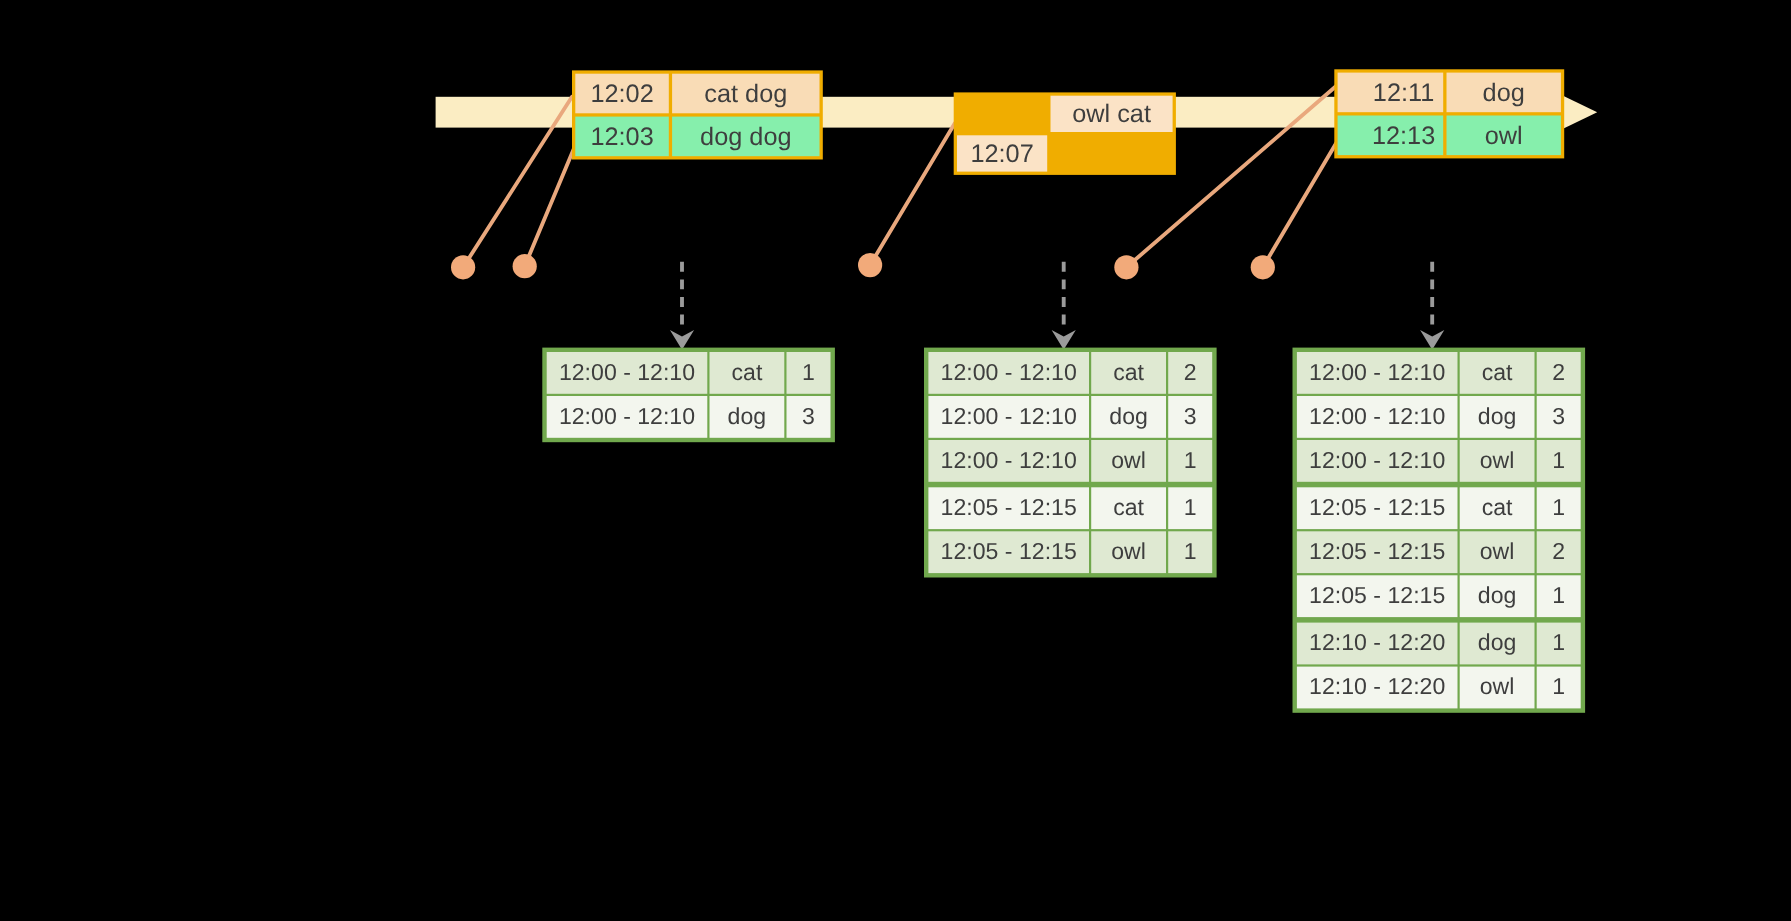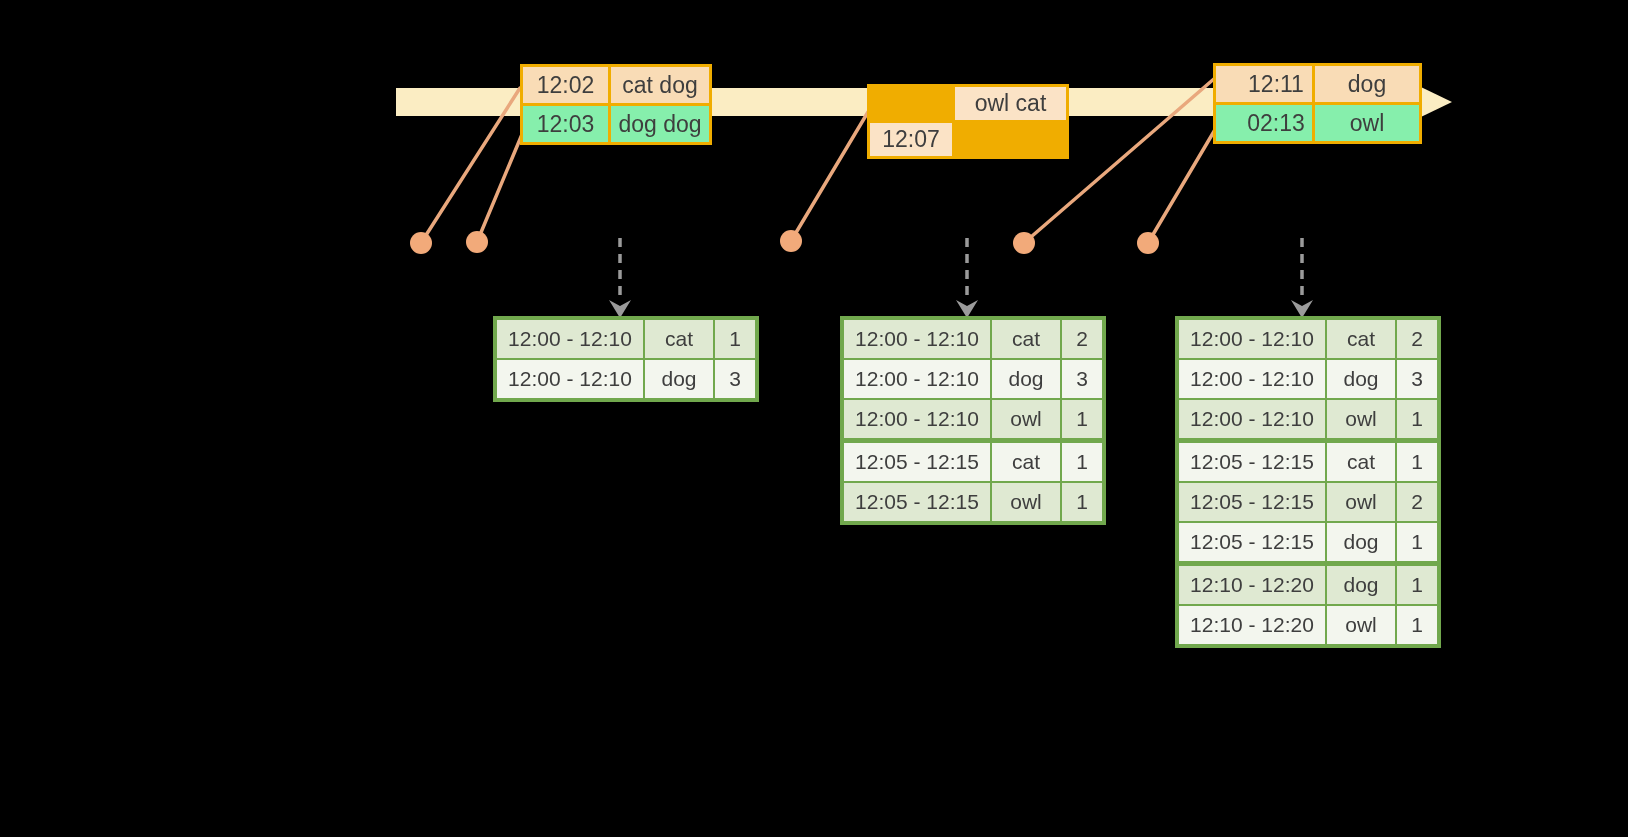--- a/index.html
+++ b/index.html
@@ -14,21 +14,21 @@
     border-top:27px solid transparent; border-bottom:27px solid transparent;
     border-left:56px solid #fbedc3;
   }
   .overlay { position:absolute; left:0; top:0; }
 
   
   .etable { position:absolute; background:#f0ad00; padding:3px; display:flex; flex-direction:column; gap:3px; z-index:3; }
   .erow { display:flex; gap:3px; }
   .ecell { display:flex; align-items:center; justify-content:center; font-size:23px; height:36px; }
   .etable.eB .ecell { height:33px; }
-  .etable.eA .time  { width:85px; }  .etable.eA .words { width:98px; }
+  .etable.eA .time  { width:85px; }  .etable.eA .words { width:134px; }
   .etable.eB .time  { width:82px;margin-top:36px; }  .etable.eB .words { width:111px; }
   .etable.eC .time  { width:72px;padding-left:24px; }  .etable.eC .words { width:104px; }
   .erow.peach .ecell { background:#f9dcb6; }
   .erow.cream .ecell { background:#86efac; }
   .erow.mid   .ecell { background:#fbe3c6; }
 
   
   .rtable { position:absolute; background:#71a84d; padding:4px; display:flex; flex-direction:column; gap:5px; z-index:3; }
   .rgroup { display:flex; flex-direction:column; gap:2px; }
   .rrow { display:flex; gap:2px; }
@@ -98,21 +98,21 @@
       <div class="ecell words">owl cat</div>
     </div>
   </div>
 
   <div id="eC" class="etable eC">
     <div class="erow peach">
       <div class="ecell time">12:11</div>
       <div class="ecell words">dog</div>
     </div>
     <div class="erow cream">
-      <div class="ecell time">02:13</div>
+      <div class="ecell time">12:13</div>
       <div class="ecell words">owl</div>
     </div>
   </div>
 
   <div id="t1" class="rtable">
     <div class="rgroup">
       <div class="rrow g">
         <div class="rcell win">12:00 - 12:10</div>
         <div class="rcell word">cat</div>
         <div class="rcell cnt">1</div>

